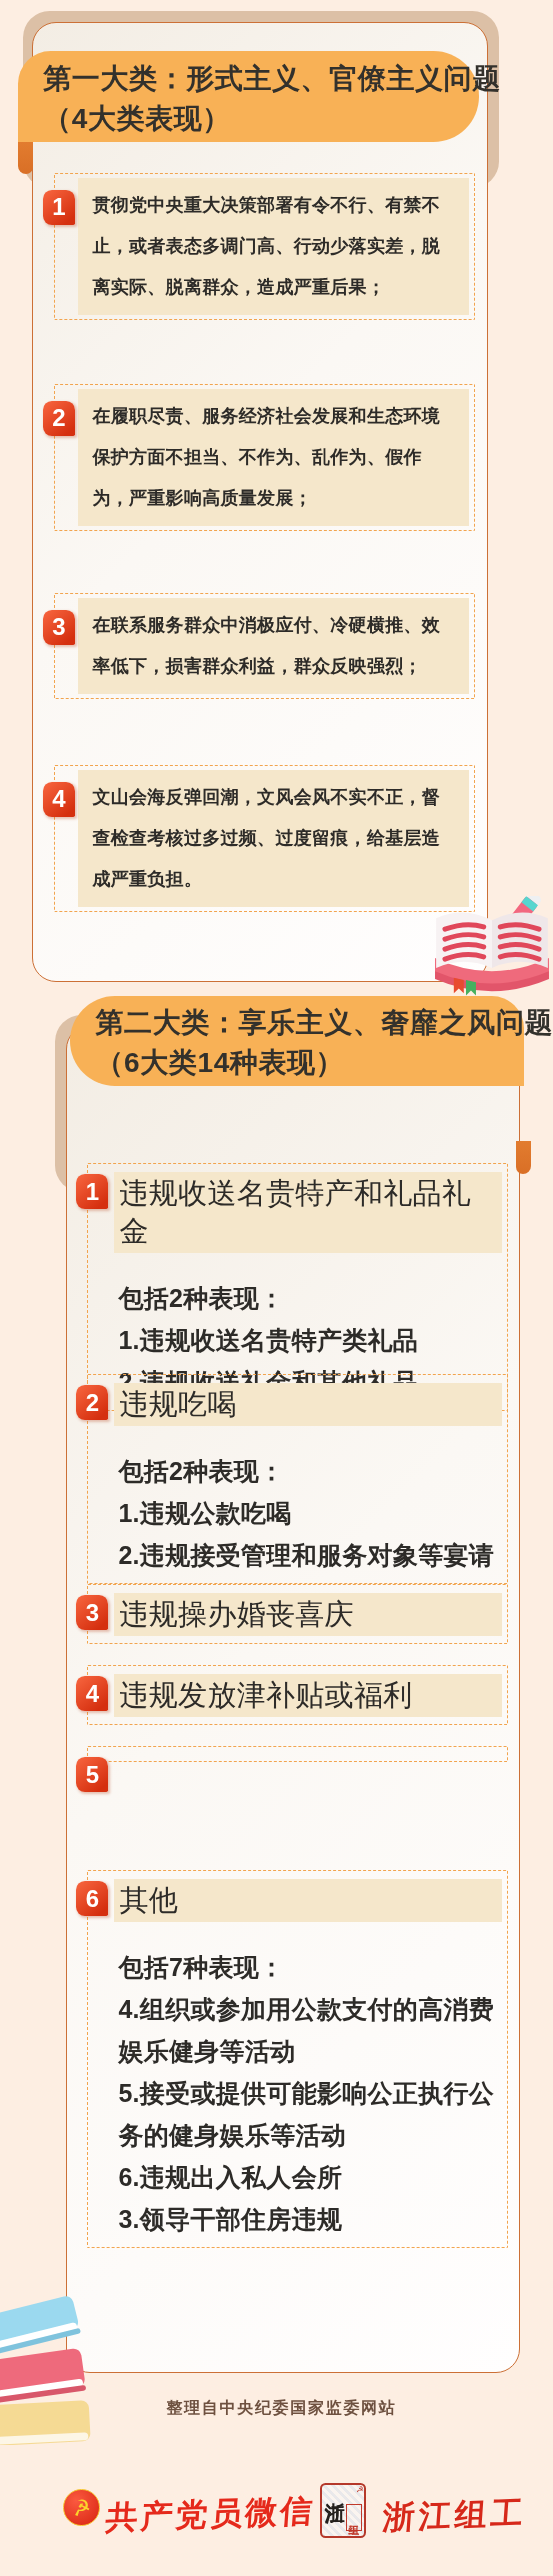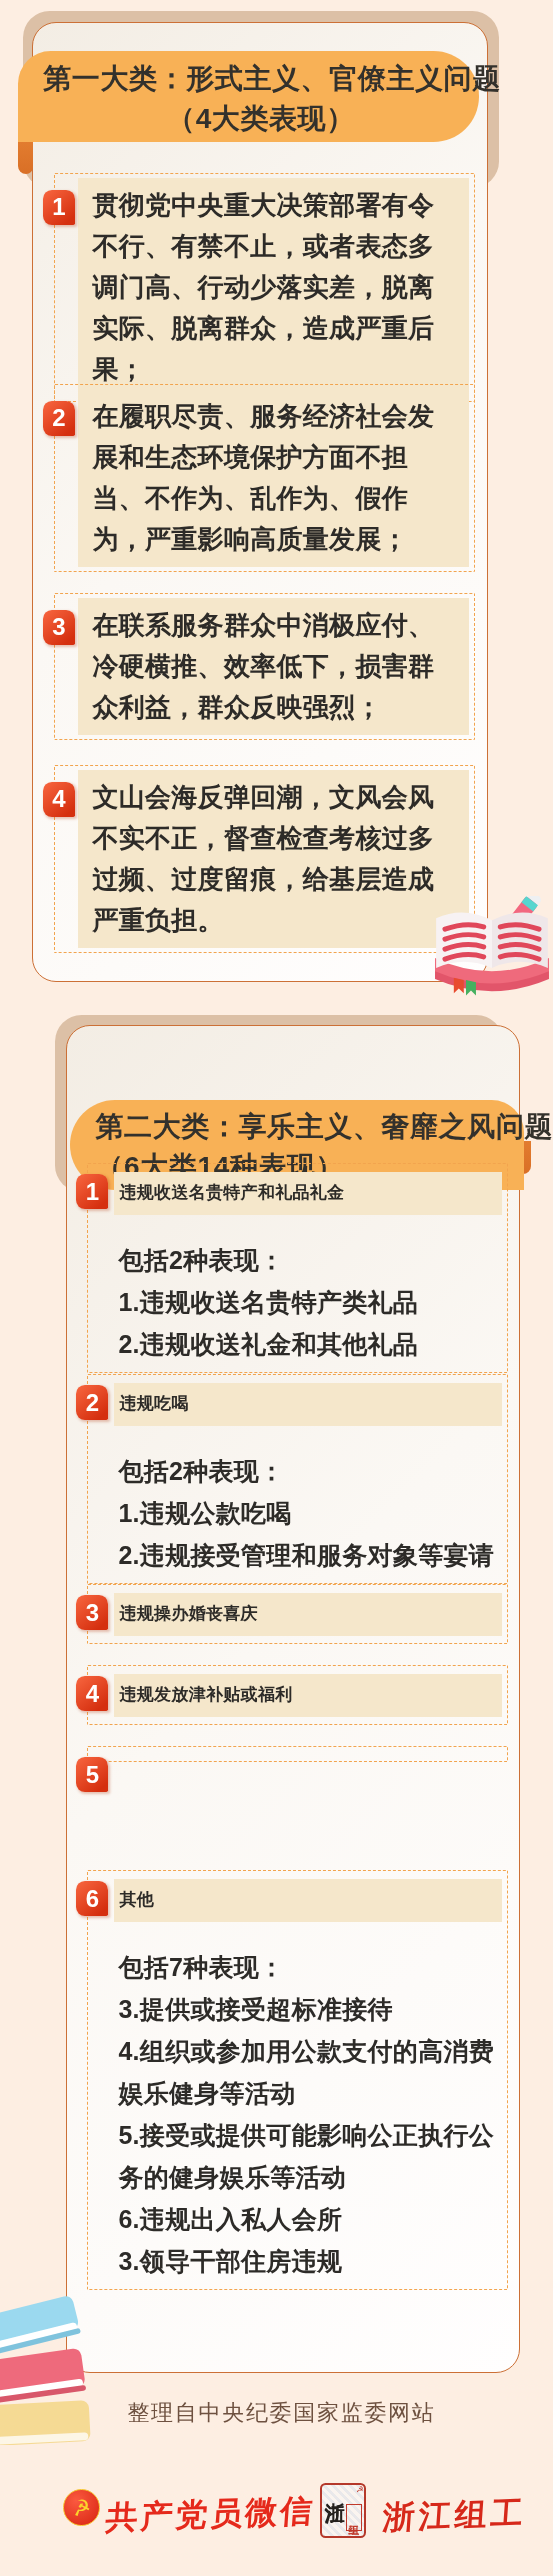--- a/index.html
+++ b/index.html
@@ -26,38 +26,38 @@
   .fold{position:absolute;background:linear-gradient(180deg,#e27c2f,#d96f26);z-index:5;}
   .fold-1{border-radius:0 0 13.3px 15.5px;}
   .fold-2{border-radius:0 0 15.5px 13.3px;}
   
   .c1-item,.c2-item{
     position:absolute;border:1.7px dashed #f2a44e;border-radius:1.1px;box-sizing:border-box;z-index:7;
   }
   .c1-item{left:54px;width:421px;padding:4.4px 5px 4.4px 23px;}
   .c2-item{left:87px;width:421px;padding:7.7px 5px 6.6px 26px;}
   .c1-box{background:#f5e7cb;padding:6.6px 14.4px;}
-  .c1-text{margin:0;font-size:26px;line-height:41px;font-weight:700;letter-spacing:0.3px;}
+  .c1-text{margin:0;font-size:18px;line-height:41px;font-weight:700;letter-spacing:0.3px;}
   .c2-title{background:#f5e7cb;padding:2.8px 5.5px;}
-  .c2-title-text{font-size:17px;line-height:38px;font-weight:700;letter-spacing:0.3px;}
+  .c2-title-text{font-size:29px;line-height:38px;font-weight:400;letter-spacing:0.3px;}
   .c2-subs{margin-top:24px;padding-left:4.4px;}
   .c2-sub{font-size:25px;line-height:42px;font-weight:700;letter-spacing:0.3px;}
   .badge{
     position:absolute;width:32px;height:35px;left:-12px;top:15.5px;
     border-radius:8.9px 8.9px 1.7px 8.9px;
     background:linear-gradient(140deg,#f4603a 10%,#d52f0f 85%);
     color:#ffffff;font-size:24px;font-weight:800;
     display:flex;align-items:center;justify-content:center;
     box-shadow:1.1px 1.7px 2.8px rgba(180,60,20,.3);z-index:8;
   }
   .c2-item .badge{top:10px;left:-11.6px;}
   
   .source{
     position:absolute;top:2398px;left:0;width:554px;text-align:center;
-    font-size:22px;font-weight:400;color:#6e5140;letter-spacing:1.7px;padding-left:8.9px;box-sizing:border-box;
+    font-size:16px;font-weight:700;color:#6e5140;letter-spacing:1.7px;padding-left:8.9px;box-sizing:border-box;
   }
   .emblem{
     position:absolute;left:63px;top:2489px;width:35px;height:35px;border-radius:50%;
     background:radial-gradient(circle at 35% 30%,#fa5a40,#d8230f);
     border:1.7px solid #f6c42e;display:flex;align-items:center;justify-content:center;
   }
   .emblem span{color:#fbd42c;font-size:21px;line-height:1;transform:rotate(-12deg);}
   .callig{
     position:absolute;font-weight:900;color:#e5291b;white-space:nowrap;
     transform:skewX(-6deg) rotate(-2deg);
@@ -83,21 +83,21 @@
   .seal-emblem{position:absolute;right:0.6px;top:-1.1px;font-size:8.3px;color:#c0392b;}
   .deco{position:absolute;z-index:9;}
 </style>
 </head>
 <body>
 
 <div class="tan-band" style="left:23px;top:11px;width:476px;height:177px;"></div>
 <div class="card" style="left:32px;top:22px;width:456px;height:960px;"></div>
 
 <div class="fold fold-1" style="left:17.7px;top:142px;width:15px;height:32px;"></div>
-<div class="banner banner-1" style="left:17.7px;top:51px;width:461px;height:91px;text-align:center;">
+<div class="banner banner-1" style="left:17.7px;top:51px;width:461px;height:91px;">
   <div class="banner-line">第一大类：形式主义、官僚主义问题</div>
   <div class="banner-line">（4大类表现）</div>
 </div>
 
 <div class="c1-item" style="top:173px;">
   <div class="badge">
       <span>1</span>
     </div>
   <div class="c1-box">
     <p class="c1-text">贯彻党中央重大决策部署有令不行、有禁不止，或者表态多调门高、行动少落实差，脱离实际、脱离群众，造成严重后果；</p>
@@ -154,21 +154,21 @@
     <path d="M136 110 Q168 100 206 114"></path>
   </g>
   <path d="M52 148 l0 28 l9 -9 l9 9 l0 -24 Z" fill="#e84b2f"></path>
   <path d="M74 152 l0 28 l9 -9 l9 9 l0 -24 Z" fill="#46b060"></path>
 </svg>
 
 <div class="tan-band" style="left:55px;top:1015px;width:448px;height:177px;"></div>
 <div class="card" style="left:66px;top:1025px;width:454px;height:1348px;"></div>
 
 <div class="fold fold-2" style="left:516px;top:1141px;width:15px;height:33px;"></div>
-<div class="banner banner-2" style="left:70px;top:1100px;width:454px;height:90px;padding-top:6.6px;">
+<div class="banner banner-2" style="left:70px;top:996px;width:454px;height:90px;padding-top:6.6px;">
   <div class="banner-line">第二大类：享乐主义、奢靡之风问题</div>
   <div class="banner-line">（6大类14种表现）</div>
 </div>
 
 <div class="c2-item" style="top:1163px;">
   <div class="badge">
       <span>1</span>
     </div>
   <div class="c2-title">
     <div class="c2-title-text">违规收送名贵特产和礼品礼金</div>
@@ -220,21 +220,20 @@
 
 <div class="c2-item" style="top:1870px;">
   <div class="badge">
       <span>6</span>
     </div>
   <div class="c2-title">
     <div class="c2-title-text">其他</div>
   </div>
   <div class="c2-subs">
     <div class="c2-sub">包括7种表现：</div>
-    <div class="c2-sub">3.提供或接受超标准接待</div>
     <div class="c2-sub">4.组织或参加用公款支付的高消费娱乐健身等活动</div>
     <div class="c2-sub">5.接受或提供可能影响公正执行公务的健身娱乐等活动</div>
     <div class="c2-sub">6.违规出入私人会所</div>
     <div class="c2-sub">3.领导干部住房违规</div>
   </div>
 </div>
 
 <svg class="deco" style="left:0;top:2296px;" width="133" height="149" viewBox="0 0 240 270">
   <g transform="rotate(-14 60 60)">
     <rect x="-30" y="16" width="172" height="62" rx="14" fill="#9bd9ef"></rect>

